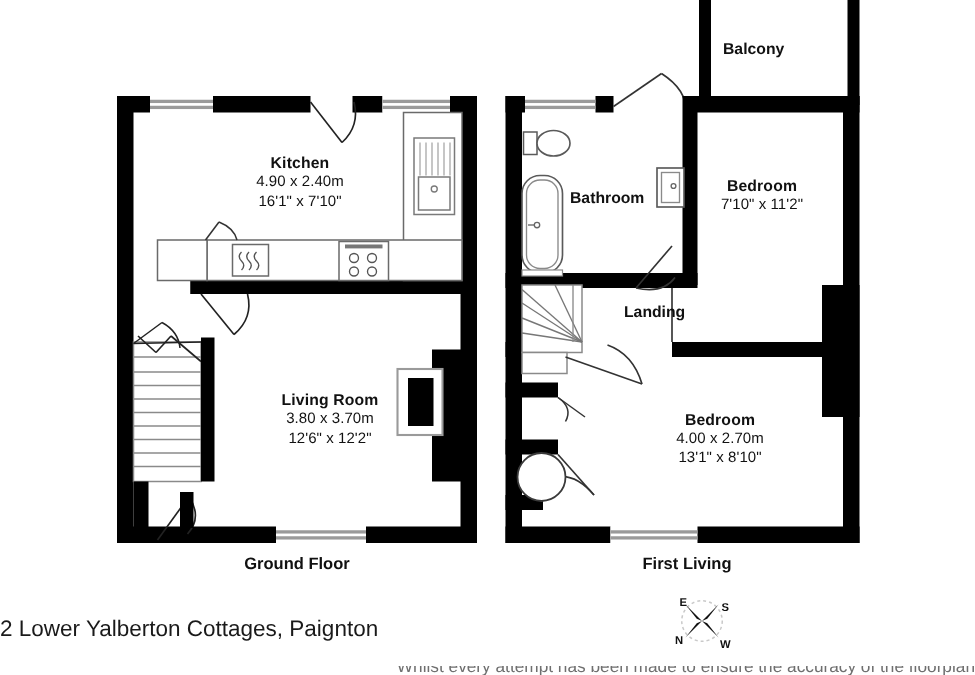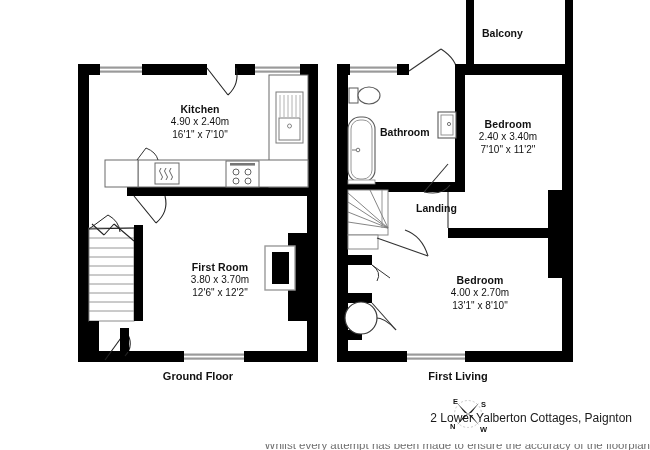--- a/index.html
+++ b/index.html
@@ -53,22 +53,22 @@
   .plain-room {
     position: absolute;
     font-size: 10.5px;
     font-weight: bold;
     white-space: nowrap;
   }
   .footer-line {
     position: absolute;
     width: 632px;
     left: 0;
-    text-align: right;
-    font-size: 12px;
+    text-align: left;
+    font-size: 15px;
     white-space: nowrap;
     color: #1a1a1a;
   }
   .footer-clip {
     position: absolute;
     left: 0;
     width: 650px;
     height: 8px;
     overflow: hidden;
   }
@@ -375,40 +375,39 @@
 
   <div class="lbl room-name" style="left:140px; top:103px; width:120px;">
     <span>Kitchen</span>
   </div>
   <div class="lbl room-dim" style="left:140px; top:116px; width:120px;">
     <div>4.90 x 2.40m</div>
     <div>16'1" x 7'10"</div>
   </div>
 
   <div class="lbl room-name" style="left:160px; top:261px; width:120px;">
-    <span>First Room</span>
+    <span>Living Room</span>
   </div>
   <div class="lbl room-dim" style="left:160px; top:274px; width:120px;">
     <div>3.80 x 3.70m</div>
     <div>12'6" x 12'2"</div>
   </div>
 
   <div class="floor-title" style="left:138px; top:370px; width:120px;">Ground Floor</div>
 
   <div class="plain-room" style="left:482px; top:27px;">Balcony</div>
 
   <div class="plain-room" style="left:380px; top:126px;">Bathroom</div>
 
   <div class="plain-room" style="left:398px; top:202px;padding-left:18px;">Landing</div>
 
   <div class="lbl room-name" style="left:453px; top:118px; width:110px;">
     <span>Bedroom</span>
   </div>
   <div class="lbl room-dim" style="left:453px; top:131px; width:110px;">
-    <div>2.40 x 3.40m</div>
     <div>7'10" x 11'2"</div>
   </div>
 
   <div class="lbl room-name" style="left:420px; top:274px; width:120px;">
     <span>Bedroom</span>
   </div>
   <div class="lbl room-dim" style="left:420px; top:287px; width:120px;">
     <div>4.00 x 2.70m</div>
     <div>13'1" x 8'10"</div>
   </div>

